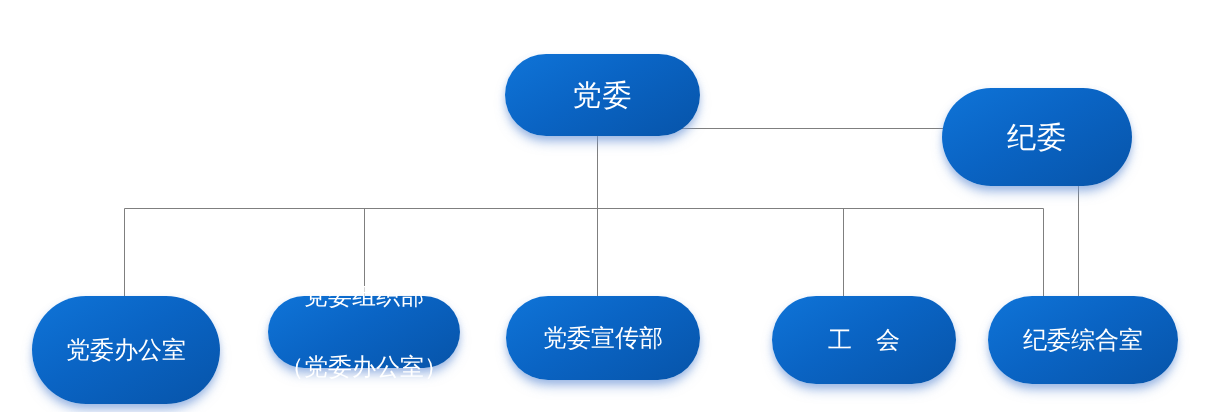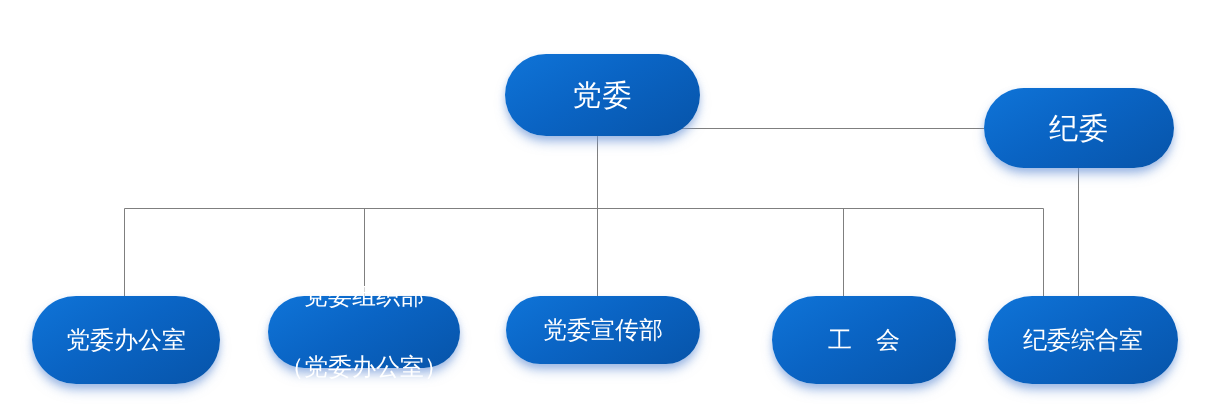--- a/index.html
+++ b/index.html
@@ -41,24 +41,24 @@
   }
   .node .line {
     display: block;
     white-space: pre;
   }
   .node-lg { font-size: 29px; line-height: 34px; letter-spacing: 1px; }
   .node-sm { font-size: 24px; line-height: 31px; }
 
   
   #node-party-committee        { left: 505px; top: 12px;  width: 195px; height: 82px; margin-top: 42px; }
-  #node-discipline-committee   { left: 984px; top: 88px;  width: 190px; height: 80px; }
-  #node-party-office           { left: 32px;  top: 296px; width: 188px; height: 88px; }
+  #node-discipline-committee   { left: 942px; top: 88px;  width: 190px; height: 98px; }
+  #node-party-office           { left: 32px;  top: 296px; width: 188px; height: 108px; }
   #node-organization-dept      { left: 268px; top: 296px; width: 192px; height: 72px; gap: 40px; }
-  #node-publicity-dept         { left: 506px; top: 296px; width: 194px; height: 68px; }
+  #node-publicity-dept         { left: 506px; top: 296px; width: 194px; height: 84px; }
   #node-labor-union            { left: 772px; top: 296px; width: 184px; height: 88px; }
   #node-discipline-general-office { left: 988px; top: 296px; width: 190px; height: 88px; text-align: right; }
 </style>
 </head>
 <body>
 
 <div class="canvas">
 
   <svg class="connectors" viewBox="0 0 1211 412" xmlns="http://www.w3.org/2000/svg">
 

